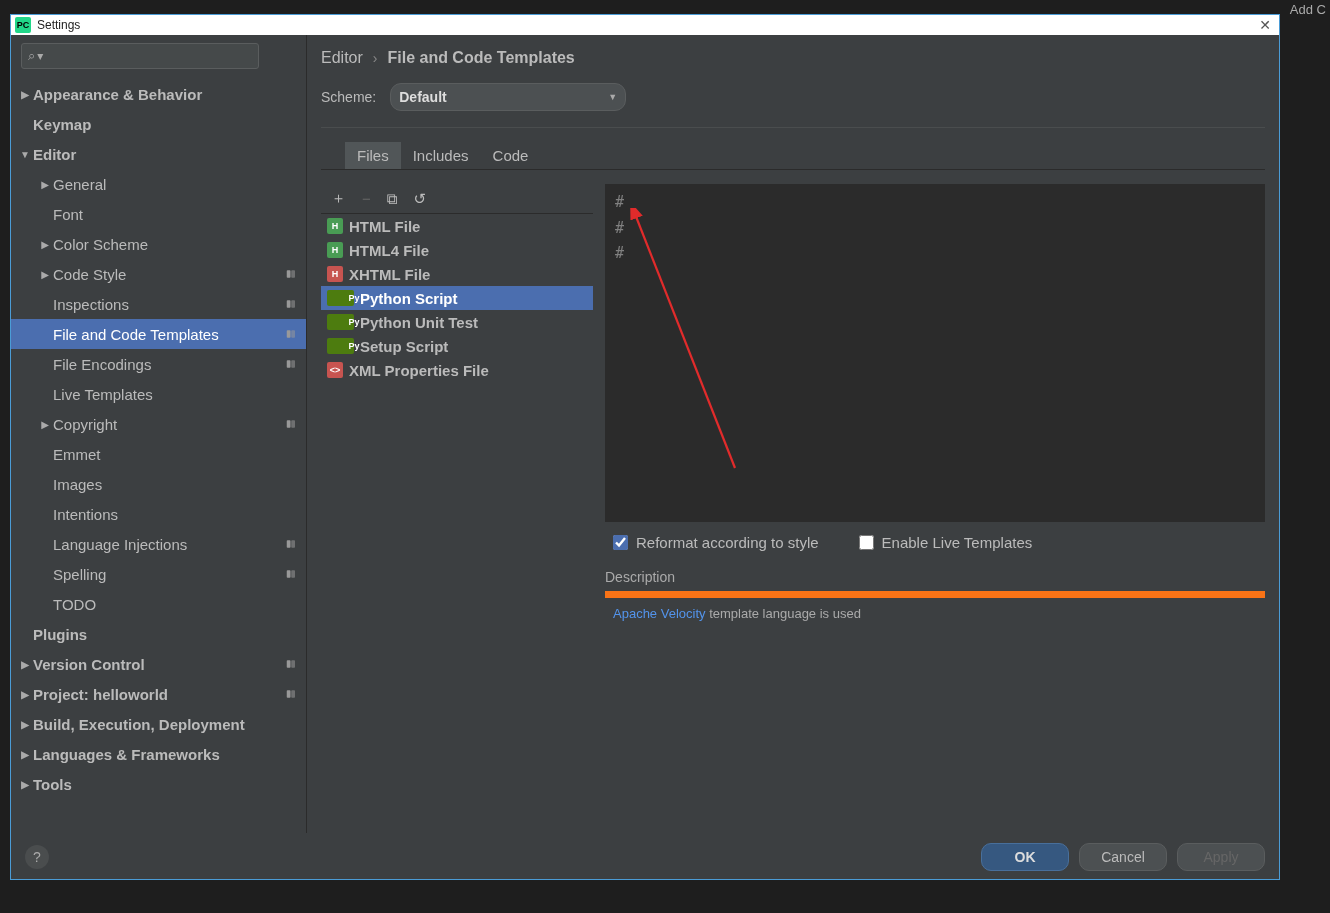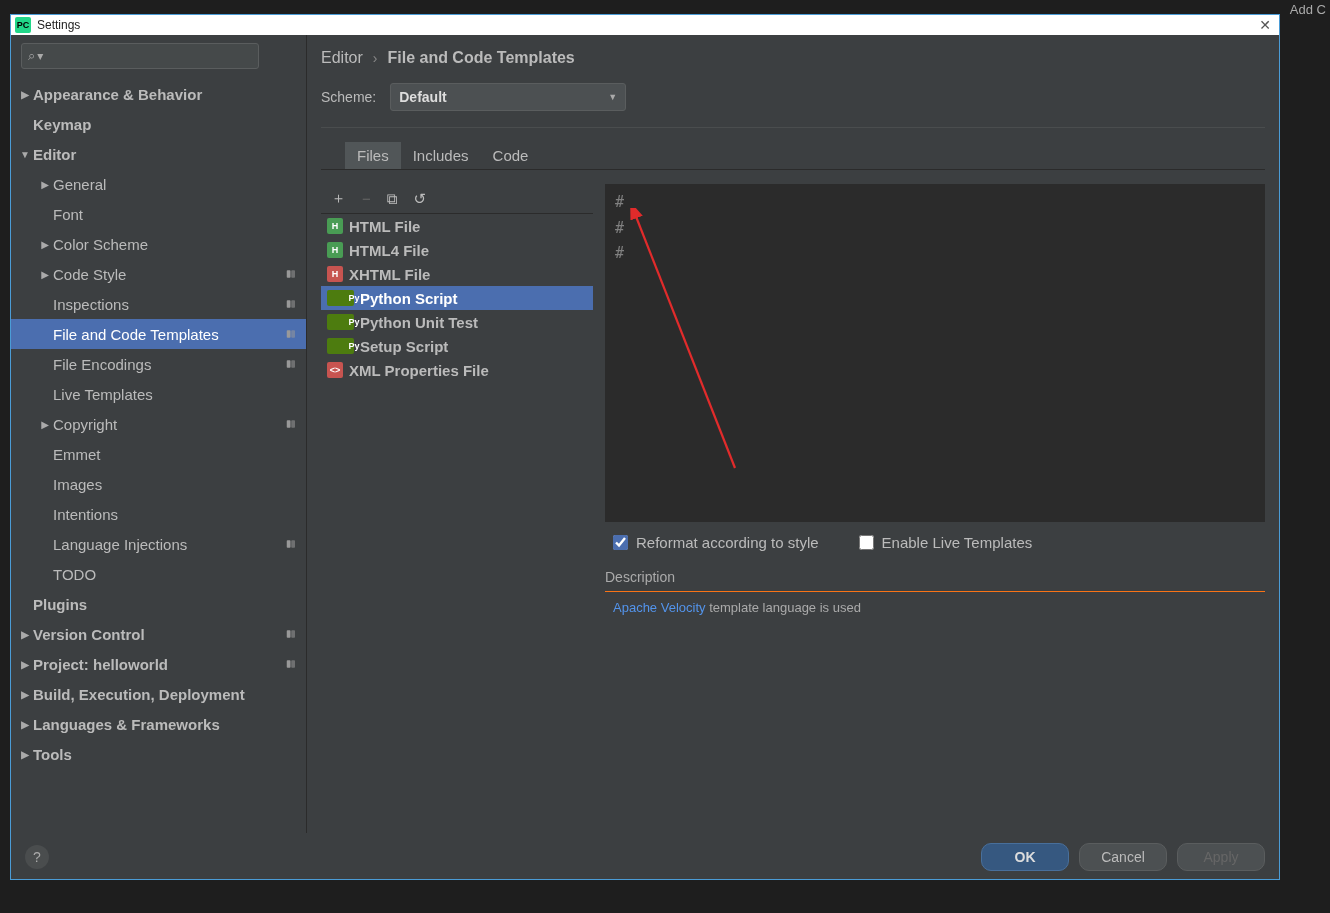--- a/index.html
+++ b/index.html
@@ -32,21 +32,21 @@
 .tree-item.level1 .arrow { left: 24px; }
 
 .content { flex: 1; background: #3C3F41; display: flex; flex-direction: column; padding: 8px 14px 0 14px; }
 .breadcrumb { display: flex; align-items: center; gap: 10px; font-size: 16px; padding: 6px 0 16px 0; }
 .breadcrumb .crumb { color: #BBBBBB; }
 .breadcrumb .crumb.active { font-weight: bold; color: #BBBBBB; }
 .breadcrumb .sep { color: #888; font-size: 14px; }
 
 .scheme-row { display: flex; align-items: center; gap: 14px; padding-bottom: 16px; border-bottom: 1px solid #4a4d4e; }
 .scheme-label { font-size: 14px; }
-.combo { width: 236px; height: 28px; background: #4C5052; border: 1px solid #5a5d5e; border-radius: 3px; display: flex; align-items: center; padding: 0 8px; font-size: 14px; color: #DDD; justify-content: space-between; }
+.combo { width: 236px; height: 28px; background: #4C5052; border: 1px solid #5a5d5e; border-radius: 11px; display: flex; align-items: center; padding: 0 8px; font-size: 14px; color: #DDD; justify-content: space-between; }
 .combo .cv { font-weight: bold; }
 .combo .caret { font-size: 9px; color: #AAA; }
 
 .tabs { display: flex; margin-top: 14px; border-bottom: 1px solid #2b2b2b; padding-left: 24px; }
 .tab { padding: 5px 12px; font-size: 15px; color: #BBBBBB; cursor: default; }
 .tab.active { background: #515658; }
 
 .grid { display: flex; flex: 1; gap: 12px; margin-top: 14px; min-height: 0; }
 .left-pane { width: 272px; display: flex; flex-direction: column; }
 .toolbar { height: 30px; background: #3C3F41; display: flex; align-items: center; gap: 16px; padding: 0 10px; border-bottom: 1px solid #2b2b2b; }
@@ -66,21 +66,21 @@
 
 .right-pane { flex: 1; display: flex; flex-direction: column; }
 .editor { height: 338px; background: #2B2B2B; padding: 6px 10px; font-family: Consolas, monospace; font-size: 15px; color: #808080; line-height: 1.7; position: relative; }
 .editor-line { }
 .resize-handle { height: 6px; cursor: ns-resize; }
 
 .check-row { display: flex; align-items: center; gap: 40px; padding: 6px 8px; }
 .chk { display: flex; align-items: center; gap: 8px; font-size: 15px; color: #BBBBBB; }
 .chk input { width: 15px; height: 15px; accent-color: #4B6EAF; }
 .desc-label { padding: 12px 0 4px 0; font-size: 14px; color: #AAA; }
-.desc-box { flex: 1; background: #3C3F41; border-top: 1px solid #f97316; padding: 8px; font-size: 13px; color: #AAA; margin-top: 2px; }
+.desc-box { flex: 1; background: #3C3F41; border-top: 7px solid #f97316; padding: 8px; font-size: 13px; color: #AAA; margin-top: 2px; }
 .desc-box a { color: #5394EC; text-decoration: none; }
 .red-arrow { position: absolute; left: 20px; top: 24px; pointer-events: none; }
 
 .footer { height: 48px; display: flex; align-items: center; padding: 0 14px; gap: 10px; }
 .footer .help { width: 24px; height: 24px; border-radius: 12px; background: #4a4d4e; color: #AAA; display: flex; align-items: center; justify-content: center; font-size: 14px; }
 .footer .spacer { flex: 1; }
 .btn { min-width: 88px; height: 28px; border-radius: 10px; display: flex; align-items: center; justify-content: center; font-size: 14px; border: 1px solid #5a5d5e; background: #4C5052; color: #BBBBBB; padding: 0 16px; }
 .btn.primary { background: #365880; border-color: #486F9B; color: #DDD; font-weight: bold; }
 .btn.disabled { color: #666; }
 
@@ -179,20 +179,27 @@
             <span>Emmet</span>
           </div>
           <div class="tree-item level1">
             <span>Images</span>
           </div>
           <div class="tree-item level1">
             <span>Intentions</span>
           </div>
           <div class="tree-item level1">
             <span>Language Injections</span>
+            <span style="margin-left:auto"><svg class="tag-ico" viewBox="0 0 16 16">
+                <rect x="1" y="3" width="5" height="10" rx="1"></rect>
+                <rect x="7" y="3" width="5" height="10" rx="1" fill-opacity="0.55"></rect>
+              </svg></span>
+          </div>
+          <div class="tree-item level1">
+            <span>Spelling</span>
             <span style="margin-left:auto"><svg class="tag-ico" viewBox="0 0 16 16">
                 <rect x="1" y="3" width="5" height="10" rx="1"></rect>
                 <rect x="7" y="3" width="5" height="10" rx="1" fill-opacity="0.55"></rect>
               </svg></span>
           </div>
           <div class="tree-item level1">
             <span>TODO</span>
           </div>
           <div class="tree-item level0">
             <span>Plugins</span>

